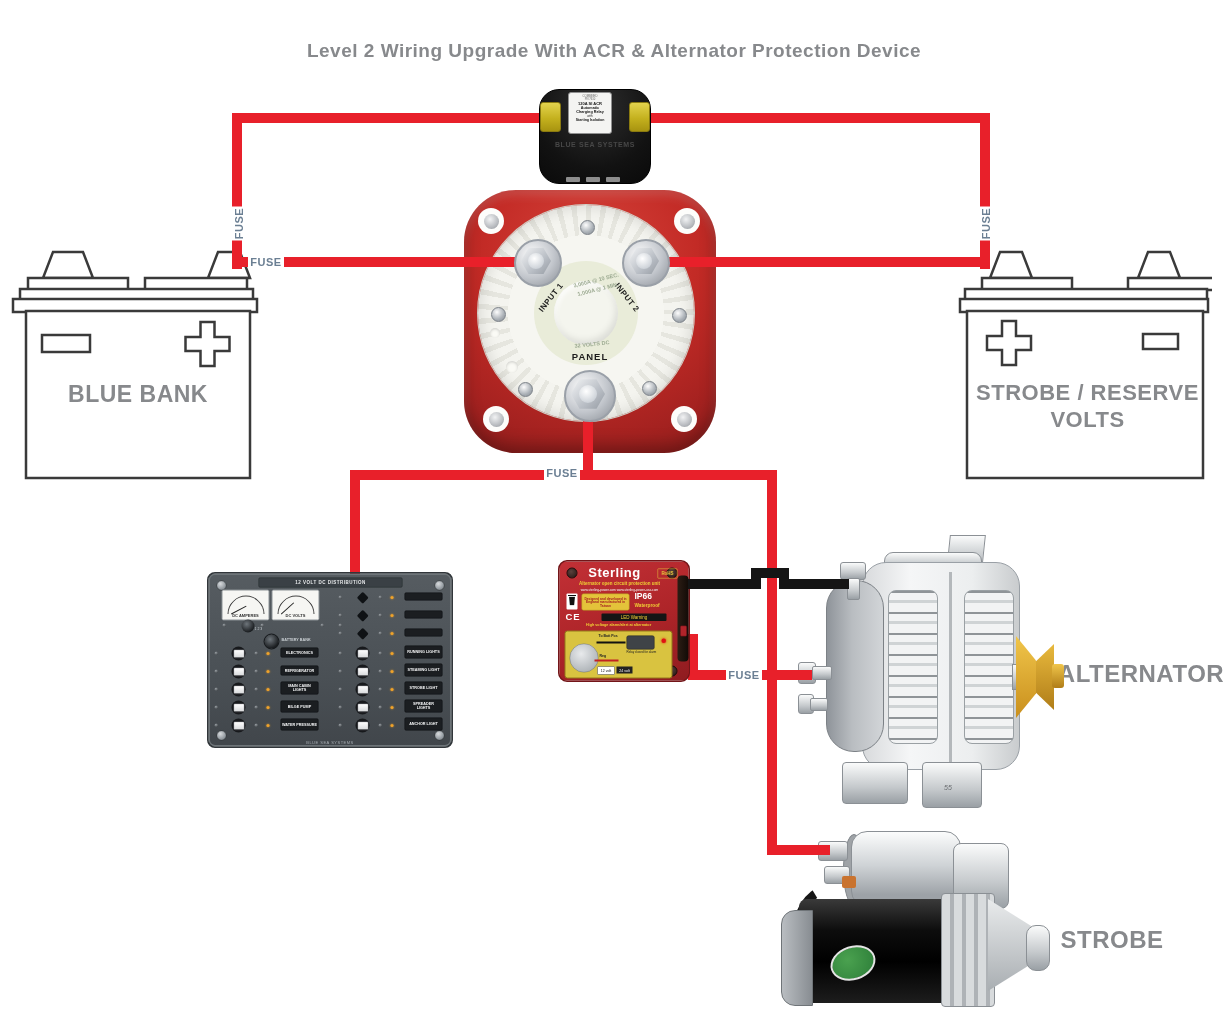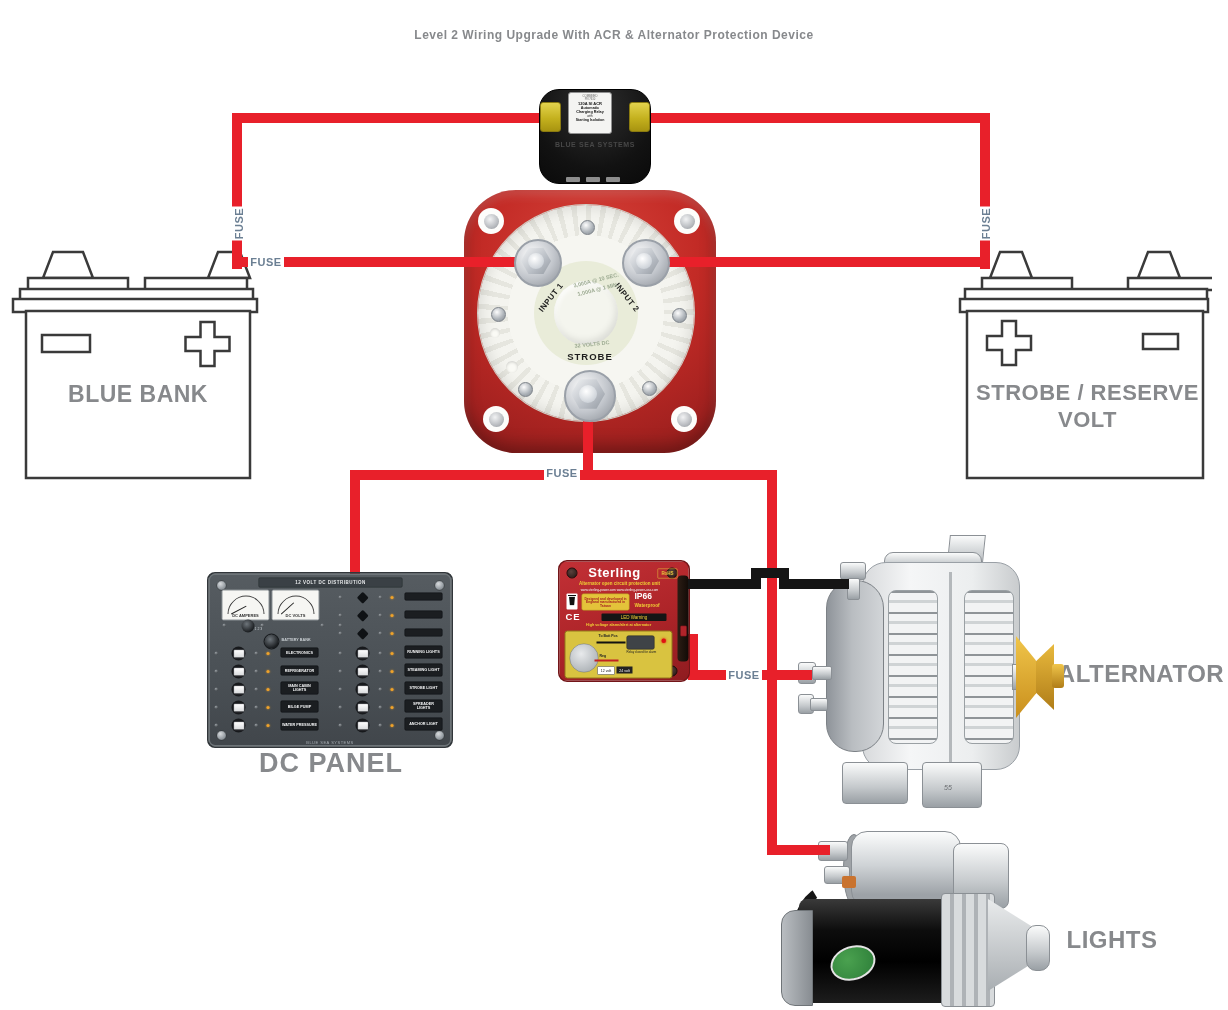--- a/index.html
+++ b/index.html
@@ -78,21 +78,21 @@
   .fins{background:repeating-linear-gradient(180deg,#8f9498 0 2px,#f2f3f4 2px 9px,#cfd3d5 9px 12px,#f2f3f4 12px 21px);border-radius:8px;border:1px solid #9aa0a4;}
   .silv{background:linear-gradient(180deg,#fafbfb,#c5c9cc 60%,#9aa0a5);border:1px solid #8b9095;}
   
   .micro-line{white-space:nowrap;}
 </style>
 </head>
 <body>
 
 <div id="stage">
 
-  <div class="cap" style="left:174px;top:28px;width:880px;font-size:12px;text-align:center;">Level 2 Wiring Upgrade With ACR &amp; Alternator Protection Device</div>
+  <div class="cap" style="left:174px;top:40px;width:880px;font-size:19px;text-align:center;">Level 2 Wiring Upgrade With ACR &amp; Alternator Protection Device</div>
 
   <div class="wire" style="left:232px;top:113px;width:758px;height:10px;"></div>
   <div class="wire" style="left:232px;top:113px;width:10px;height:156px;"></div>
   <div class="wire" style="left:232px;top:257px;width:313px;height:10px;"></div>
   <div class="wire" style="left:645px;top:257px;width:345px;height:10px;"></div>
   <div class="wire" style="left:980px;top:113px;width:10px;height:156px;"></div>
   <div class="wire" style="left:583px;top:398px;width:10px;height:82px;"></div>
   <div class="wire" style="left:350px;top:470px;width:427px;height:10px;"></div>
   <div class="wire" style="left:350px;top:470px;width:10px;height:105px;"></div>
   <div class="wire" style="left:767px;top:470px;width:10px;height:385px;"></div>
@@ -169,21 +169,21 @@
     <div class="stud-core" style="left:636px;top:253px;width:16px;height:16px;"></div>
     <div class="stud" style="left:564px;top:370px;width:48px;height:48px;"></div>
     <div class="stud-nut" style="left:571px;top:377px;width:34px;height:34px;"></div>
     <div class="stud-core" style="left:579px;top:385px;width:18px;height:18px;"></div>
 
     <div class="sw-txt" style="left:521px;top:293px;width:60px;font-size:8px;transform:rotate(-52deg);letter-spacing:.5px;">INPUT 1</div>
     <div class="sw-txt" style="left:597px;top:293px;width:60px;font-size:8px;transform:rotate(52deg);letter-spacing:.5px;">INPUT 2</div>
     <div class="sw-faint" style="left:556px;top:277px;width:80px;font-size:5.5px;transform:rotate(-14deg);">3,000A @ 10 SEC.</div>
     <div class="sw-faint" style="left:558px;top:286px;width:80px;font-size:5.5px;transform:rotate(-14deg);">1,000A @ 1 MIN.</div>
     <div class="sw-faint" style="left:564px;top:341px;width:56px;font-size:5.5px;transform:rotate(-6deg);">32 VOLTS DC</div>
-    <div class="sw-txt" style="left:558px;top:351px;width:64px;font-size:9.5px;letter-spacing:1px;">STROBE</div>
+    <div class="sw-txt" style="left:558px;top:351px;width:64px;font-size:9.5px;letter-spacing:1px;">PANEL</div>
   </div>
 
   <div>
     <svg class="batsvg" style="left:10px;top:245px;" width="252" height="240" viewBox="0 0 252 240">
       <polygon points="43,7 73,7 83,33 33,33"></polygon>
       <polygon points="208,7 230,7 240,33 198,33"></polygon>
       <rect x="18" y="33" width="100" height="12"></rect>
       <rect x="135" y="33" width="102" height="12"></rect>
       <rect x="10" y="44" width="233" height="11"></rect>
       <rect x="3" y="54" width="244" height="13"></rect>
@@ -200,21 +200,21 @@
       <polygon points="190,7 212,7 222,33 180,33"></polygon>
       <rect x="24" y="33" width="90" height="12"></rect>
       <rect x="170" y="33" width="92" height="12"></rect>
       <rect x="7" y="44" width="242" height="11"></rect>
       <rect x="2" y="54" width="248" height="13"></rect>
       <rect x="9" y="66" width="236" height="167"></rect>
       <path d="M44,76 h14 v15 h15 v14 h-15 v15 h-14 v-15 h-15 v-14 h15 z"></path>
       <rect x="185" y="89" width="35" height="15"></rect>
     </svg>
     <div class="cap" style="left:975px;top:380px;width:225px;font-size:22px;z-index:12;">STROBE / RESERVE</div>
-    <div class="cap" style="left:975px;top:407px;width:225px;font-size:22px;z-index:12;">VOLT</div>
+    <div class="cap" style="left:975px;top:407px;width:225px;font-size:22px;z-index:12;">VOLTS</div>
   </div>
 
   <div class="panel-wrap">
     <div class="panel2x">
       <div class="pscrew" style="left:16px;top:14px;"></div>
       <div class="pscrew" style="left:452px;top:14px;"></div>
       <div class="pscrew" style="left:16px;top:314px;"></div>
       <div class="pscrew" style="left:452px;top:314px;"></div>
       <div class="pheader">12 VOLT DC DISTRIBUTION</div>
       <div class="meter" style="left:26px;">
@@ -336,21 +336,20 @@
         <div class="prockbg" style="left:294px;top:290px;"></div>
         <div class="prock" style="left:298px;top:296px;"></div>
         <div class="pdot" style="left:340px;top:300px;"></div>
         <div class="pled" style="left:364px;top:301px;"></div>
         <div class="pchip" style="left:392px;top:288px;min-height:26px;">ANCHOR LIGHT</div>
       </div>
 
       <div class="pbrand">BLUE SEA SYSTEMS</div>
     </div>
   </div>
-  <div class="cap" style="left:245px;top:748px;width:172px;font-size:27px;letter-spacing:1px;">DC PANEL</div>
 
   <div class="st-wrap">
     <div class="st2x">
       <div class="st-side"></div>
       <div class="st-btn"></div>
       <div class="st-screw" style="left:14px;top:12px;"></div>
       <div class="st-screw" style="left:214px;top:12px;"></div>
       <div class="st-screw" style="left:14px;top:208px;"></div>
       <div class="st-screw" style="left:214px;top:208px;"></div>
       <div style="position:absolute;left:30px;top:6px;width:160px;text-align:center;font-size:26px;font-weight:bold;color:#fff;letter-spacing:1px;">Sterling</div>
@@ -414,15 +413,15 @@
     <div class="alt silv" style="left:824px;top:866px;width:24px;height:16px;border-radius:3px;"></div>
     <div class="alt" style="left:842px;top:876px;width:14px;height:12px;background:#c9732f;border-radius:2px;"></div>
     <div class="alt" style="left:794px;top:884px;width:46px;height:64px;border:9px solid transparent;border-left-color:#161616;border-radius:50%;transform:rotate(14deg);"></div>
     <div class="alt" style="left:799px;top:899px;width:152px;height:104px;border-radius:8px;background:linear-gradient(180deg,#3a3a3a,#0d0d0d 30%,#000 60%,#1d1d1d);"></div>
     <div class="alt" style="left:781px;top:910px;width:30px;height:94px;border-radius:14px 0 0 14px;border:1px solid #6f7478;background:linear-gradient(90deg,#b9bdc1,#888d92);"></div>
     <div class="alt" style="left:830px;top:946px;width:42px;height:30px;border-radius:50%;background:radial-gradient(circle at 40% 35%,#4aa14f,#2c7d38);border:2px solid #e4e4e4;transform:rotate(-18deg);"></div>
     <div class="alt" style="left:941px;top:893px;width:52px;height:112px;border-radius:4px;border:1px solid #8a8f94;background:repeating-linear-gradient(90deg,#d8dbdd 0 8px,#aeb2b6 8px 12px);"></div>
     <div class="alt" style="left:988px;top:899px;width:44px;height:92px;clip-path:polygon(0 0,100% 30%,100% 70%,0 100%);background:linear-gradient(180deg,#e9ebec,#a9aeb2);"></div>
     <div class="alt silv" style="left:1026px;top:925px;width:22px;height:44px;border-radius:10px;"></div>
   </div>
-  <div class="cap" style="left:1042px;top:926px;width:140px;font-size:24px;">LIGHTS</div>
+  <div class="cap" style="left:1042px;top:926px;width:140px;font-size:24px;">STROBE</div>
 
 </div>
 
 </body></html>

